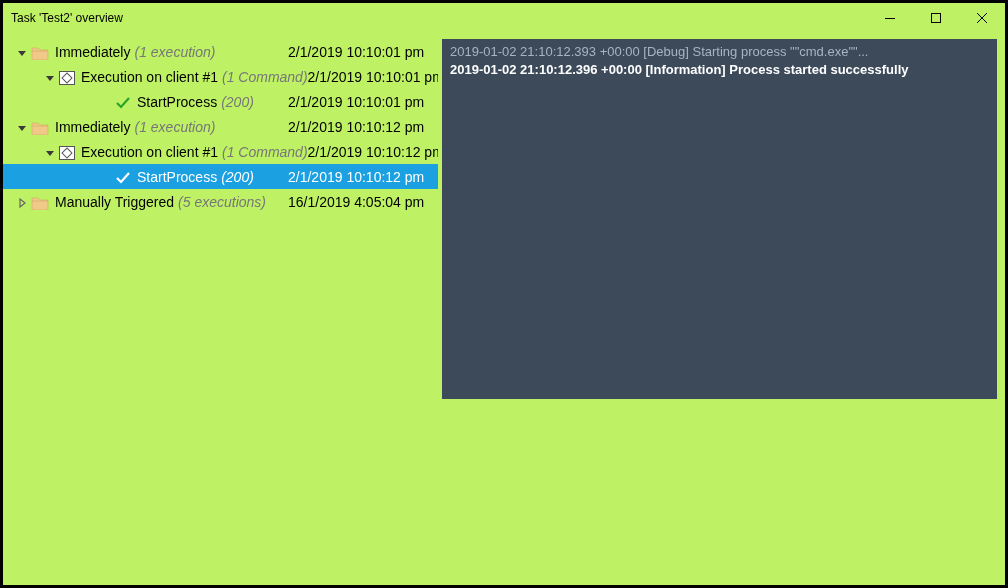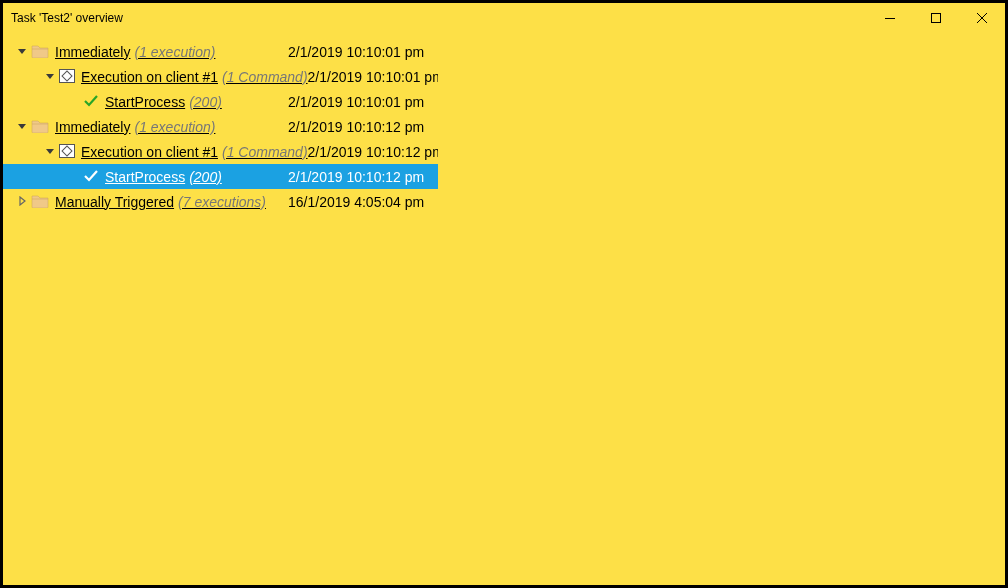--- a/index.html
+++ b/index.html
@@ -1,42 +1,42 @@
 <!DOCTYPE html>
 <html><head>
   <meta charset="utf-8">
   <style>
     * { box-sizing: border-box; margin: 0; padding: 0; }
     html, body { width: 1008px; height: 588px; font-family: "Segoe UI", Arial, sans-serif; background: #000; }
     .window {
       width: 1008px; height: 588px; background: #000; padding: 3px;
     }
     .inner {
-      width: 100%; height: 100%; background: #fde047; display: flex; flex-direction: column;
+      width: 100%; height: 100%; background: #bef264; display: flex; flex-direction: column;
     }
     .titlebar {
       height: 30px; display: flex; align-items: center; padding-left: 8px;
       font-size: 12px; color: #000;
     }
     .titlebar .title { flex: 1; }
     .winbtns { display: flex; height: 100%; }
     .winbtn {
       width: 46px; height: 30px; display: flex; align-items: center; justify-content: center;
       font-size: 10px; color: #000;
     }
     .body {
       flex: 1; display: flex; overflow: hidden;
     }
     .tree {
       width: 435px; padding-top: 6px; font-size: 14px; color: #000; overflow: auto;
     }
     .row {
       height: 25px; display: flex; align-items: center; white-space: nowrap;
     }
-    .row .left { display: flex; align-items: flex-start; flex: 1; text-decoration: underline; }
+    .row .left { display: flex; align-items: flex-end; flex: 1; }
     .row .ts { padding-right: 12px; min-width: 150px; }
     .row.selected { background: #1ba1e2; color: #fff; }
     .row.selected .muted { color: #fff; }
     .arrow {
       width: 14px; height: 14px; display: inline-flex; align-items: center; justify-content: center;
       margin-right: 2px;
     }
     .arrow svg { width: 10px; height: 10px; }
     .arrow.down svg { fill: #000; }
     .arrow.right svg { fill: #666; }
@@ -53,21 +53,21 @@
       transform: rotate(45deg);
     }
     .check {
       width: 16px; height: 14px; margin-right: 6px; display: inline-flex; align-items: center; justify-content: center;
     }
     .check svg { width: 14px; height: 12px; }
     .muted { color: #777; font-style: italic; }
     .label { margin-right: 4px; }
     .ind0 { padding-left: 12px; }
     .ind1 { padding-left: 40px; }
-    .ind2 { padding-left: 64px; }
+    .ind2 { padding-left: 64px; margin-left: 32px; }
     .spacer-noarrow { width: 16px; display: inline-block; }
     .log {
       flex: 1; margin: 6px 8px 8px 4px; background: #3c4a5a; color: #fff;
       font-size: 13px; padding: 4px 8px; overflow: auto;
       height: 360px; max-height: 360px; flex: 0 0 auto; width: 555px;
     }
     .body { align-items: flex-start; }
     .logline { line-height: 18px; white-space: nowrap; }
     .logline.dim { color: #a9b4c0; }
     .logline .bold { font-weight: 600; }
@@ -188,20 +188,24 @@
               <span class="arrow right">
                 <svg viewBox="0 0 10 10">
                   <path d="M3 1 L8 5 L3 9 Z" fill="none" stroke="#666" stroke-width="1.2"></path>
                 </svg>
               </span>
               <span class="folder"><svg viewBox="0 0 18 14" width="18" height="14">
                   <path d="M1 2 h6 l2 2 h8 v9 a1 1 0 0 1 -1 1 h-14 a1 1 0 0 1 -1 -1 z" fill="#f0c988" stroke="#c9a35a" stroke-width="0.5"></path>
                   <path d="M1 5 h16" stroke="#c9a35a" stroke-width="0.5"></path>
                 </svg></span>
               <span class="label">Manually Triggered</span>
-              <span class="muted">(7 executions)</span>
+              <span class="muted">(5 executions)</span>
             </div>
             <div class="ts">16/1/2019 4:05:04 pm</div>
           </div>
+        </div>
+      <div class="log" id="log">
+          <div class="logline dim">2019-01-02 21:10:12.393 +00:00 [Debug] Starting process ""cmd.exe""...</div>
+          <div class="logline"><span class="bold">2019-01-02 21:10:12.396 +00:00 [Information] Process started successfully</span></div>
         </div>
     </div>
   </div>
 </div>
 
 </body></html>

